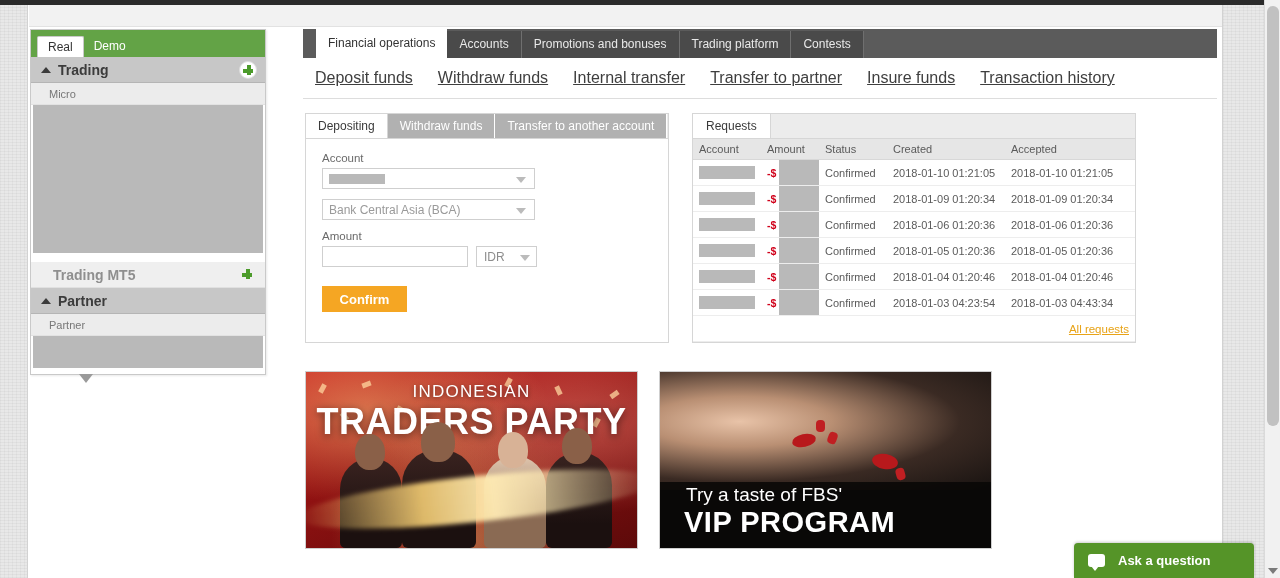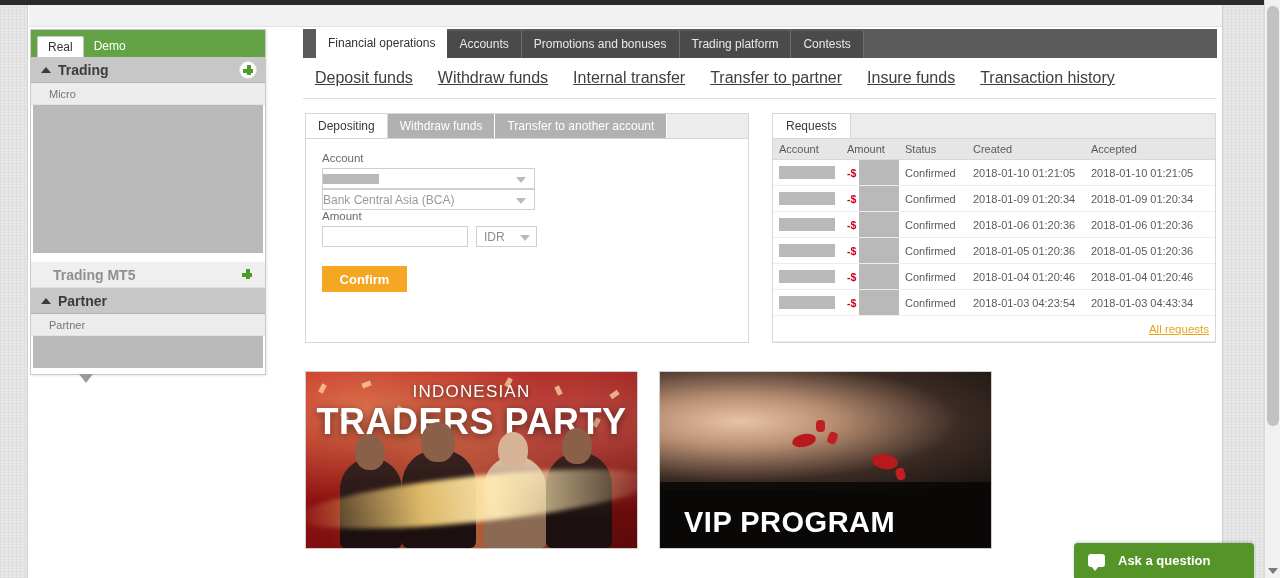--- a/index.html
+++ b/index.html
@@ -207,21 +207,21 @@
     display: flex;
     padding: 14px 0 0 2px;
     gap: 23px;
   }
 
   
   .card {
     border: 1px solid #d6d6d6;
     background: #ffffff;
   }
-  #deposit-card { width: 444px; }
+  #deposit-card { width: 364px; }
   .card-tabs {
     display: flex;
     background: #ececec;
     height: 25px;
     align-items: stretch;
     border-bottom: 1px solid #d6d6d6;
   }
   .card-tab {
     font-size: 12px;
     color: #ffffff;
@@ -240,21 +240,23 @@
   .card-body { padding: 13px 16px 18px 16px; }
   .field-label {
     font-size: 11.5px; color: #6a6a6a;
     margin-bottom: 4px;
   }
   .select-box {
     position: relative;
     width: 213px; height: 21px;
     border: 1px solid #cfcfcf;
     background: #ffffff;
+    margin-bottom: 10px;
     display: flex; align-items: center;
+    padding-left: 6px;
     font-size: 12px; color: #9a9a9a;
     cursor: pointer;
   }
   .select-box .redacted-val {
     width: 56px; height: 10px; background: #b9b9b9;
   }
   .chev {
     position: absolute; right: 8px; top: 8px;
     width: 0; height: 0;
     border-left: 5px solid transparent;
@@ -725,20 +727,21 @@
 
       <div class="banner b2">
         <div class="photo">
           <span class="lips1"></span>
           <span class="lips2"></span>
           <span class="nail" style="left:156px;top:48px;"></span>
           <span class="nail" style="left:168px;top:60px;transform:rotate(20deg)"></span>
           <span class="nail" style="left:236px;top:96px;transform:rotate(-15deg)"></span>
         </div>
         <div class="band"></div>
+        <div class="t1">Try a taste of FBS'</div>
         <div class="t2">VIP PROGRAM</div>
       </div>
     </div>
   </div>
 
   <div id="chat-widget">
     <span class="bubble"></span>
     <span class="label">Ask a question</span>
   </div>
 

